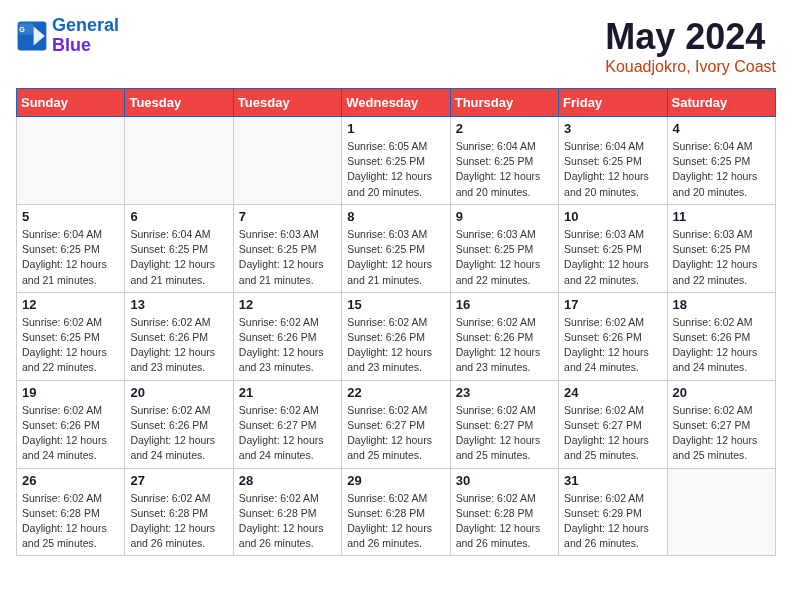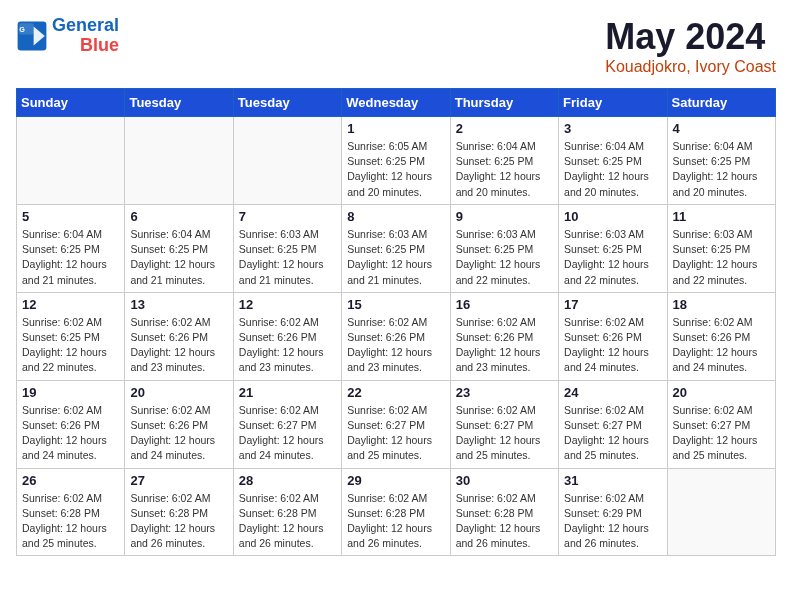--- a/index.html
+++ b/index.html
@@ -19,21 +19,20 @@
     .logo {
       display: flex;
       align-items: center;
       gap: 4px;
     }
     .logo-text {
       font-size: 18px;
       font-weight: bold;
       color: #1a1a2e;
       line-height: 1.1;
-      text-align: right;
     }
     .logo-text span {
       color: #1565c0;
     }
     .logo-icon {
       width: 32px;
       height: 32px;
     }
     .title-block {
       text-align: left;
@@ -46,21 +45,21 @@
     .location {
       font-size: 16px;
       color: #c2410c;
     }
     .calendar {
       width: 100%;
       border-collapse: collapse;
       font-size: 11px;
     }
     .calendar th {
-      background-color: #1d4ed8;
+      background-color: #ef4444;
       color: #fff;
       padding: 6px 4px;
       text-align: left;
       font-size: 13px;
       border: 1px solid #1565c0;
     }
     .calendar td {
       border: 1px solid #ccc;
       padding: 4px 5px;
       vertical-align: top;
@@ -89,21 +88,21 @@
 <div class="header">
   <div class="logo">
     <svg class="logo-icon" viewBox="0 0 40 40">
       <rect x="2" y="2" width="36" height="36" rx="4" fill="#1565c0"></rect>
       <polygon points="22,8 36,20 22,32" fill="#fff" opacity="0.9"></polygon>
       <rect x="4" y="4" width="18" height="14" rx="2" fill="#fff" opacity="0.15"></rect>
       <text x="4" y="15" font-size="9" fill="#fff" font-weight="bold">G</text>
     </svg>
     <div class="logo-text">
       <div><span>General</span></div>
-      <div style="color:#ef4444">Blue</div>
+      <div style="color:#6d28d9">Blue</div>
     </div>
   </div>
   <div class="title-block">
     <div class="month-year">May 2024</div>
     <div class="location">Kouadjokro, Ivory Coast</div>
   </div>
 </div>
 
 <table class="calendar">
   <thead>

